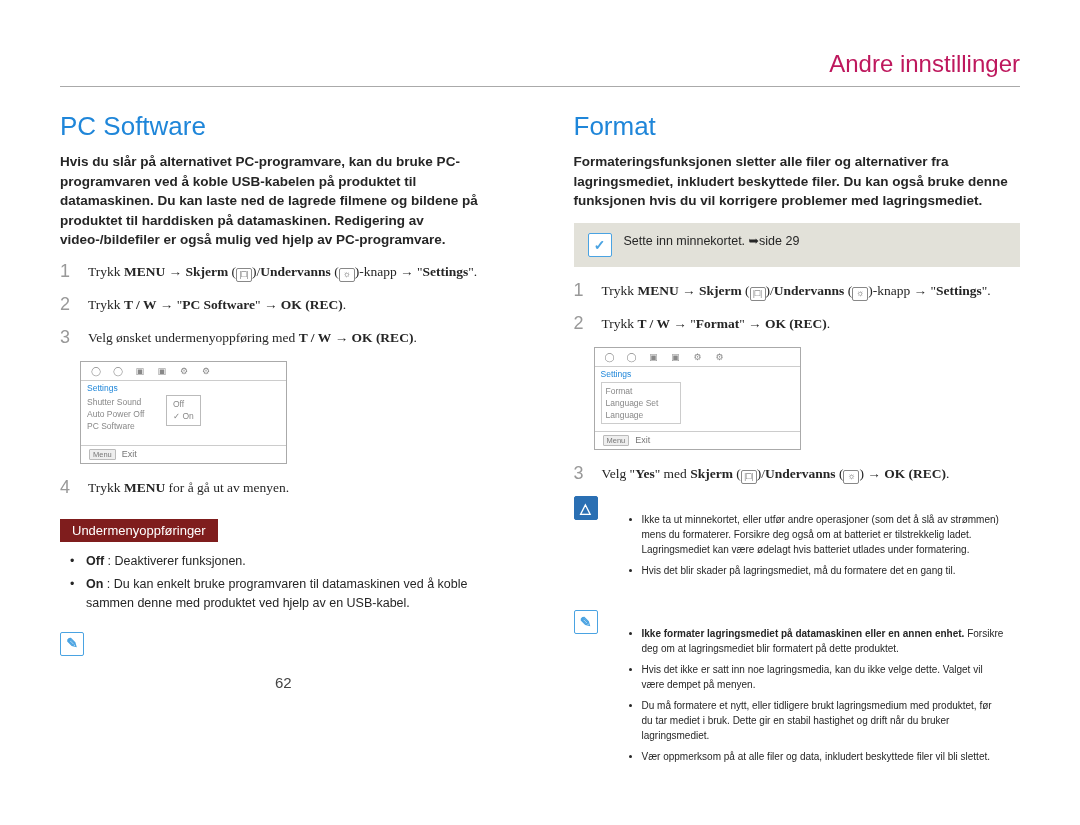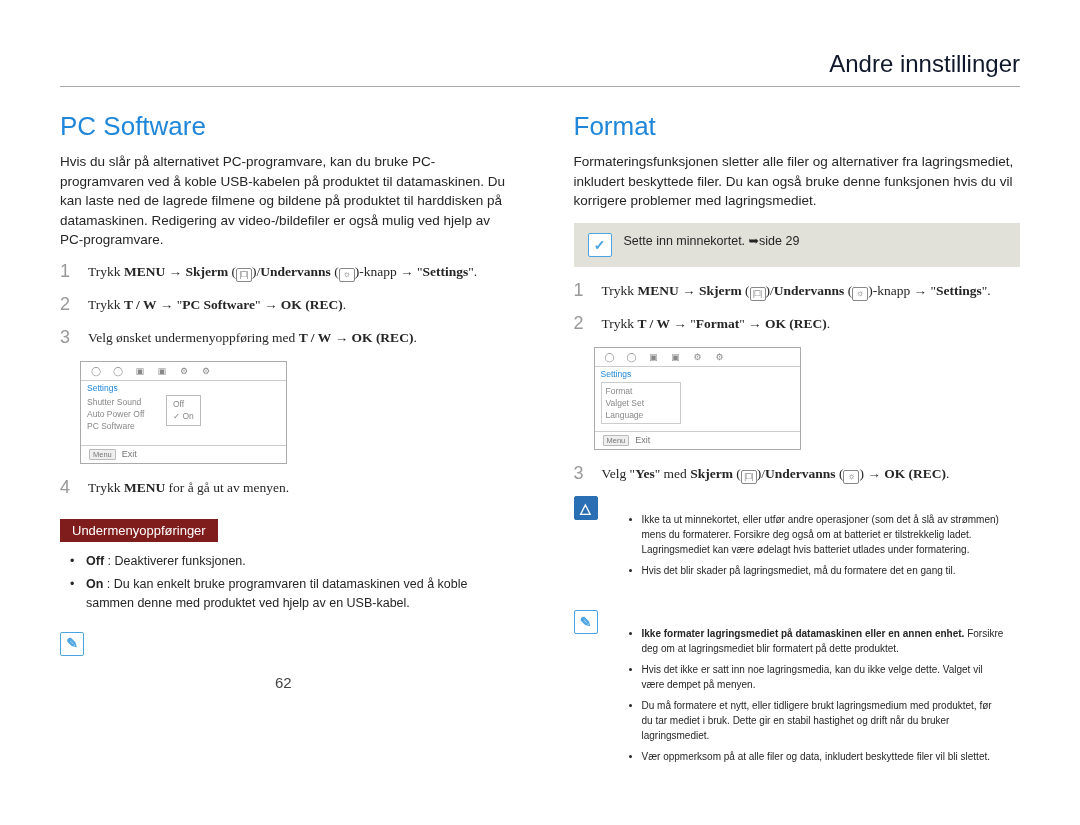--- a/index.html
+++ b/index.html
@@ -13,41 +13,42 @@
   .page {
     padding: 50px 60px 40px 60px;
     box-sizing: border-box;
   }
   .header {
     border-bottom: 1px solid #aaa;
     padding-bottom: 8px;
     margin-bottom: 24px;
     text-align: right;
     font-size: 24px;
-    color: #0f172a;
+    color: #be185d;
     font-weight: 400;
   }
   .columns {
     display: flex;
     gap: 67px;
   }
   .col {
     flex: 1;
     min-width: 0;
   }
   h2 {
     color: #1f86d9;
     font-size: 26px;
     font-weight: 400;
     margin: 0 0 10px 0;
   }
   .body-text {
     font-size: 13.5px;
     line-height: 1.45;
     margin-bottom: 12px;
+    font-weight: bold;
   }
   .step {
     display: flex;
     gap: 12px;
     font-size: 13.5px;
     line-height: 1.55;
     margin-bottom: 12px;
   }
   .step-num {
     color: #999;
@@ -261,21 +262,21 @@
             <span>◯</span>
             <span>▣</span>
             <span>▣</span>
             <span>⚙</span>
             <span>⚙</span>
           </div>
         <div class="thumb-body">
           <div class="hdr">Settings</div>
           <div style="border:1px solid #ccc; width:70px; padding:2px 4px;">
             <div class="row">Format</div>
-            <div class="row">Valget Set</div>
+            <div class="row">Language Set</div>
             <div class="row">Language</div>
           </div>
         </div>
         <div class="thumb-foot">
             <span class="menu-pill">Menu</span>
             <span>Exit</span>
           </div>
       </div>
 
       <div class="step">

